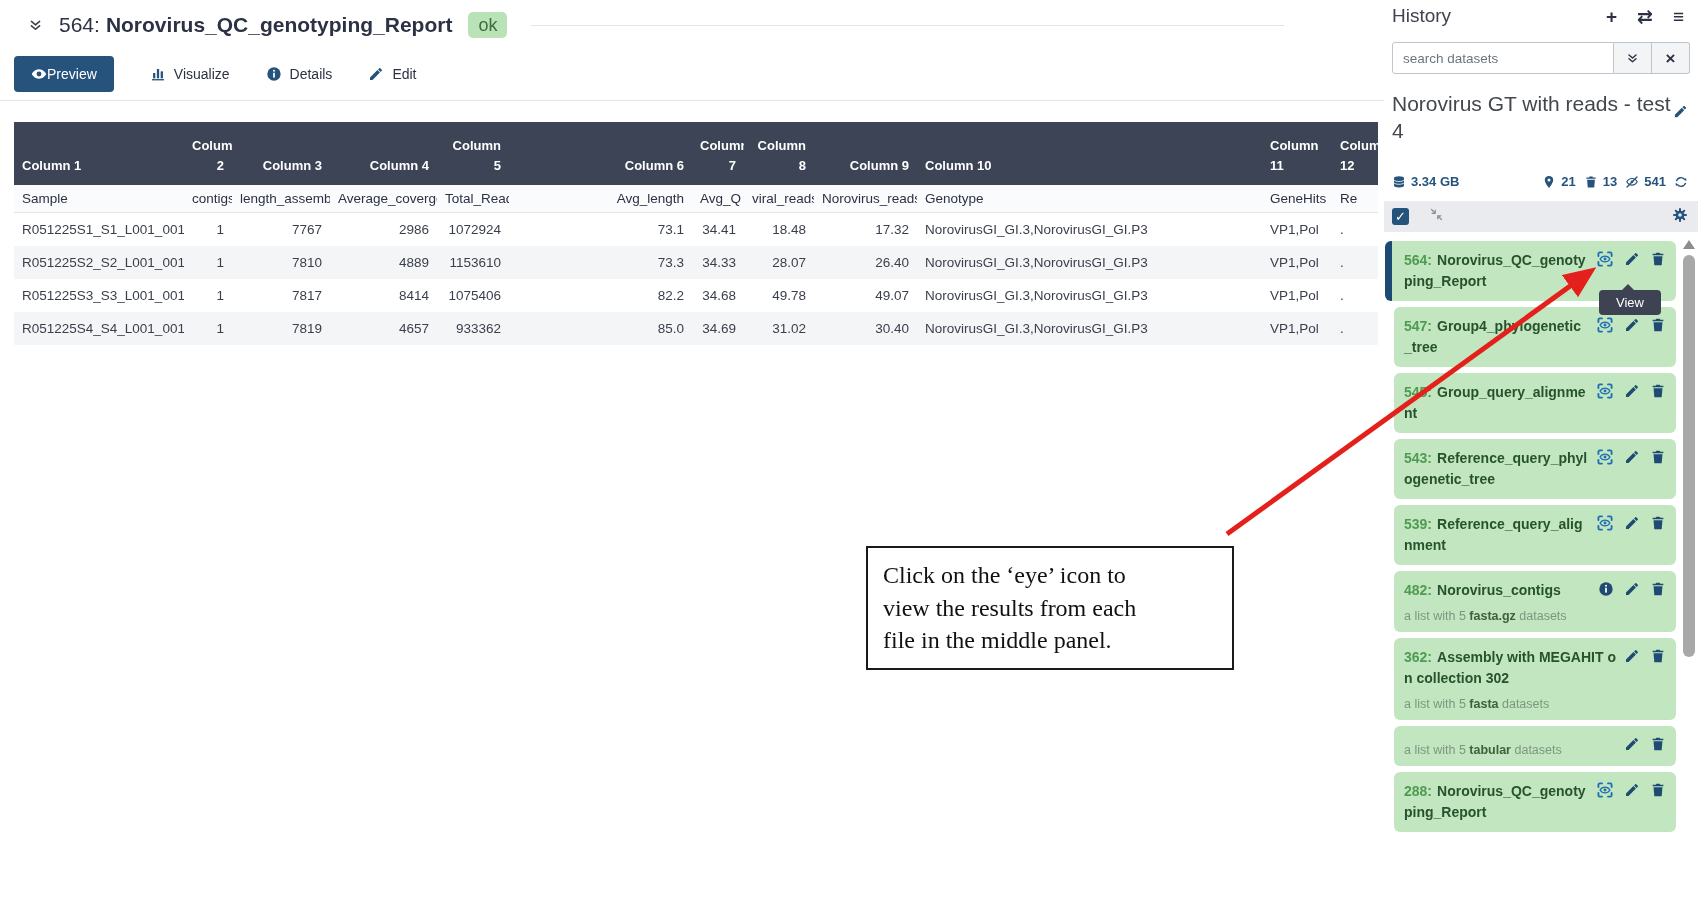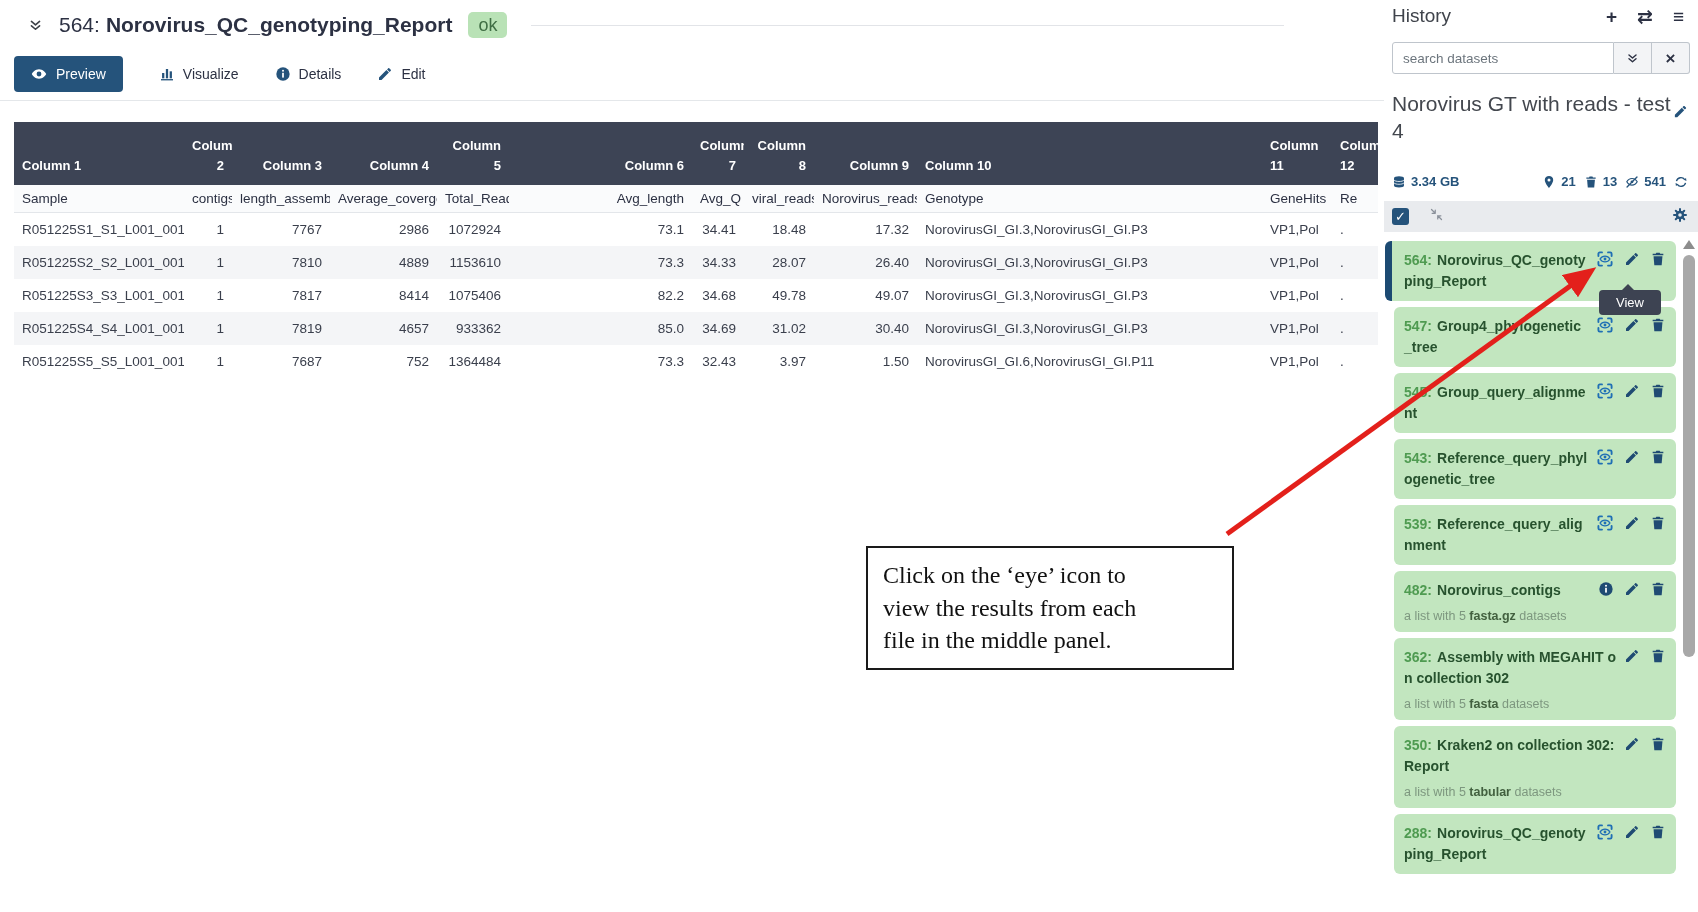--- a/index.html
+++ b/index.html
@@ -13,21 +13,21 @@
   .collapse-btn svg{width:15px;height:15px;}
   .ds-title{margin-left:16px;font-size:21px;color:#2c3143;white-space:nowrap;}
   .ds-title .ds-id{font-weight:500;margin-right:6px;}
   .ds-title .ds-name{font-weight:700;}
   .ok-badge{margin-left:16px;background:#b9e2b6;color:#3f6e44;font-size:18px;
     padding:4px 10px;border-radius:5px;line-height:1;}
   .hdr-divider{flex:1;height:1px;background:#e2e4e8;margin-left:24px;margin-right:100px;}
 
   .toolbar{display:flex;align-items:center;height:52px;margin-top:4px;padding-left:14px;
     gap:36px;border-bottom:1px solid #e4e7ea;}
-  .btn-preview{display:inline-flex;align-items:center;gap:9px;background:#25537b;color:#fff;
+  .btn-preview{display:inline-flex;align-items:center;background:#25537b;color:#fff;
     border:none;border-radius:4px;padding:10px 17px;font-size:14px;cursor:pointer;
     font-family:inherit;}
   .btn-preview svg{width:16px;height:16px;}
   .tool-link{display:inline-flex;align-items:center;gap:8px;font-size:14px;color:#2c3143;cursor:pointer;}
   .tool-link svg{width:16px;height:16px;color:#25537b;}
 
   
   .table-wrap{position:absolute;left:14px;top:122px;width:1366px;overflow:hidden;}
   table.report{border-collapse:collapse;table-layout:fixed;width:1364px;font-size:13.5px;}
   table.report th,table.report td{box-sizing:border-box;padding:6px 8px;overflow:hidden;}
@@ -332,34 +332,20 @@
               <td>4657</td>
               <td>933362</td>
               <td>85.0</td>
               <td>34.69</td>
               <td>31.02</td>
               <td>30.40</td>
               <td>NorovirusGI_GI.3,NorovirusGI_GI.P3</td>
               <td>VP1,Pol</td>
               <td>.</td>
             </tr>
-            <tr class="data-row">
-              <td>R051225S5_S5_L001_001</td>
-              <td>1</td>
-              <td>7687</td>
-              <td>752</td>
-              <td>1364484</td>
-              <td>73.3</td>
-              <td>32.43</td>
-              <td>3.97</td>
-              <td>1.50</td>
-              <td>NorovirusGI_GI.6,NorovirusGI_GI.P11</td>
-              <td>VP1,Pol</td>
-              <td>.</td>
-            </tr>
           </tbody>
       </table>
     </div>
   </div>
 
   <div class="history">
 
     <div class="hist-header">
       <span class="hist-title">History</span>
       <span class="hist-header-icons">
@@ -612,23 +598,20 @@
               <svg>
                 <use href="#icon-pencil"></use>
               </svg>
             </span>
             <span class="icon-btn">
               <svg>
                 <use href="#icon-trash"></use>
               </svg>
             </span>
           </span>
-    <div class="card-title">
-      <span class="card-id">350:</span><span class="card-name">Kraken2 on collection 302: Report</span>
-    </div>
     <div class="card-sub">
       <span class="sub-pre">a list with 5 </span><span class="sub-bold">tabular</span><span class="sub-post"> datasets</span>
     </div>
   </div>
 
   <div class="card">
     <span class="card-icons">
             <span class="icon-btn eye">
               <svg>
                 <use href="#icon-eye-focus"></use>

